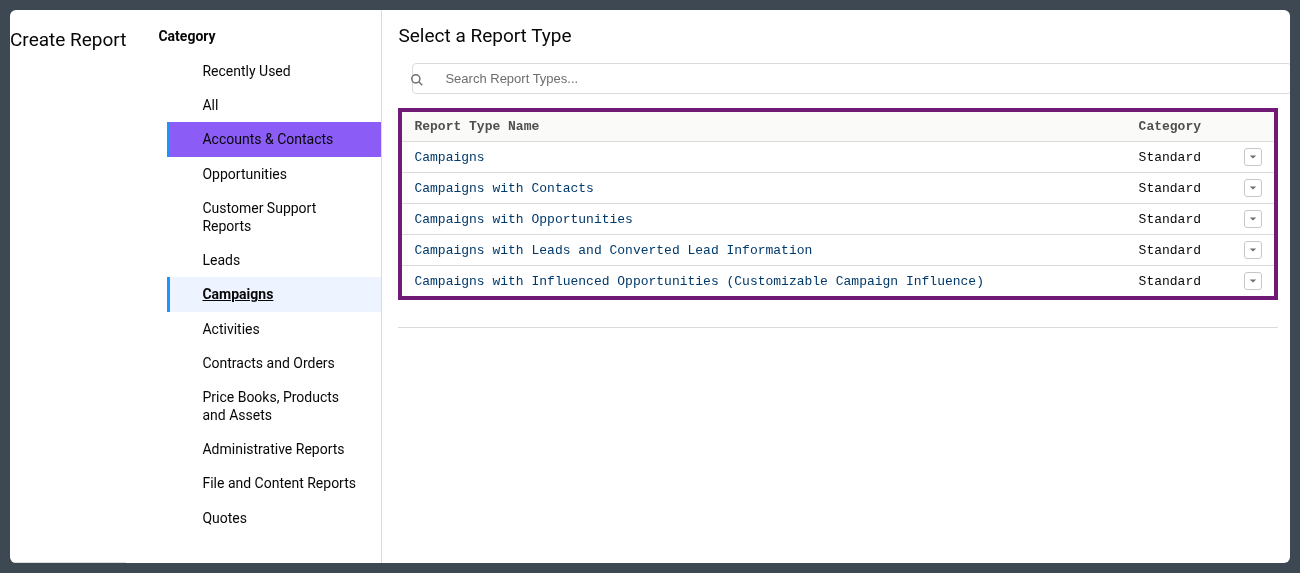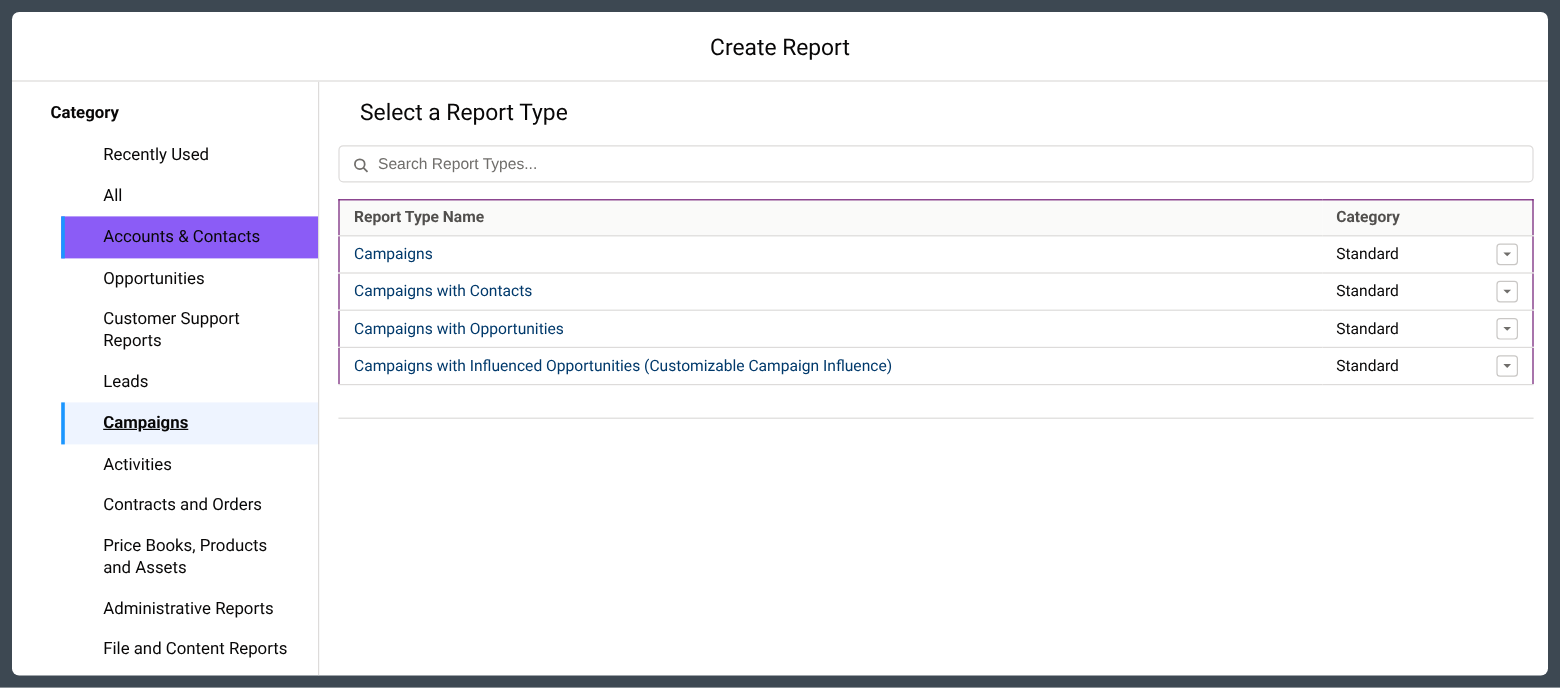--- a/index.html
+++ b/index.html
@@ -14,21 +14,21 @@
       width: 1300px;
       height: 573px;
       overflow: hidden;
     }
     .modal {
       background: #fff;
       border-radius: 6px;
       width: 100%;
       height: 100%;
       display: flex;
-      flex-direction: column;
+      flex-direction: row;
       overflow: hidden;
     }
     .modal-header {
       text-align: center;
       padding: 18px 0 16px 0;
       border-bottom: 1px solid #dddbda;
     }
     .modal-title {
       font-size: 19px;
       font-weight: 400;
@@ -75,21 +75,20 @@
     .main {
       flex: 1;
       padding: 14px 12px 0 16px;
       overflow-y: auto;
     }
     .main-title {
       font-size: 19px;
       font-weight: 400;
       color: #080707;
       margin-bottom: 16px;
-      margin-left: 18px;
     }
     .search-wrapper {
       position: relative;
       margin-bottom: 14px;
     }
     .search-icon {
       position: absolute;
       left: 12px;
       top: 50%;
       transform: translateY(-50%);
@@ -98,28 +97,30 @@
       color: #706e6b;
     }
     .search-input {
       width: 100%;
       padding: 7px 10px 7px 32px;
       border: 1px solid #dddbda;
       border-radius: 4px;
       font-size: 13px;
       color: #080707;
       outline: none;
+      margin-left: 14px;
     }
     .search-input::placeholder {
       color: #706e6b;
     }
     .table {
       width: 100%;
       border-collapse: collapse;
-      border: 1px solid #701a75;
+      border: 4px solid #701a75;
+      font-family: Liberation Mono, monospace;
     }
     .table thead th {
       background: #fafaf9;
       text-align: left;
       font-size: 13px;
       font-weight: 700;
       color: #514f4d;
       padding: 7px 12px;
       border-bottom: 1px solid #dddbda;
     }
@@ -237,20 +238,29 @@
             <tr>
               <td><span class="report-link">Campaigns with Opportunities</span></td>
               <td class="cat-cell">Standard</td>
               <td class="action-cell"><span class="action-btn">
                   <svg viewBox="0 0 10 10">
                     <path d="M1 3 L5 7 L9 3 Z" fill="currentColor"></path>
                   </svg>
                 </span></td>
             </tr>
             <tr>
+              <td><span class="report-link">Campaigns with Leads and Converted Lead Information</span></td>
+              <td class="cat-cell">Standard</td>
+              <td class="action-cell"><span class="action-btn">
+                  <svg viewBox="0 0 10 10">
+                    <path d="M1 3 L5 7 L9 3 Z" fill="currentColor"></path>
+                  </svg>
+                </span></td>
+            </tr>
+            <tr>
               <td><span class="report-link">Campaigns with Influenced Opportunities (Customizable Campaign Influence)</span></td>
               <td class="cat-cell">Standard</td>
               <td class="action-cell"><span class="action-btn">
                   <svg viewBox="0 0 10 10">
                     <path d="M1 3 L5 7 L9 3 Z" fill="currentColor"></path>
                   </svg>
                 </span></td>
             </tr>
           </tbody>
       </table>

